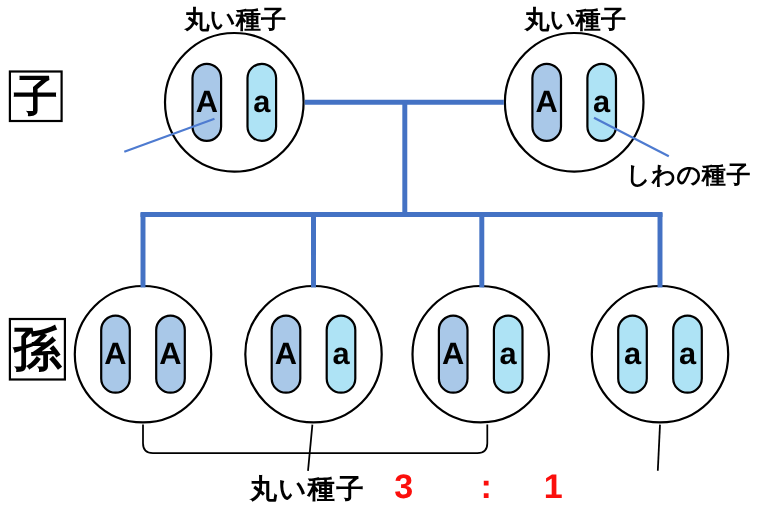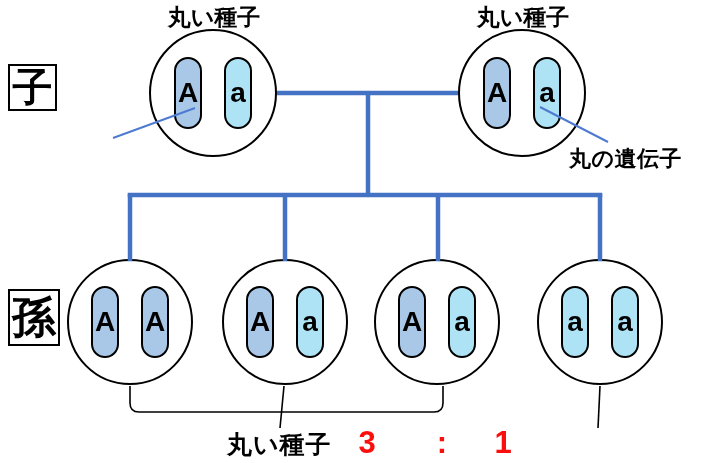--- a/index.html
+++ b/index.html
@@ -75,21 +75,21 @@
   </div>
   <div class="circle" style="left:374px;top:259px;width:126px;height:126px;">
     <div class="pill" style="background: rgb(169, 200, 232);">A</div>
     <div class="pill" style="background: rgb(174, 227, 245);">a</div>
   </div>
   <div class="circle" style="left:537px;top:259px;width:126px;height:126px;">
     <div class="pill" style="background: rgb(174, 227, 245);">a</div>
     <div class="pill" style="background: rgb(174, 227, 245);">a</div>
   </div>
 
-  <div class="annotation" style="left:569px;top:144px;">丸の遺伝子</div>
+  <div class="annotation" style="left:569px;top:144px;">しわの種子</div>
 
   <div class="result-label" style="left:227px;top:428px;letter-spacing:1px;">丸い種子</div>
   <div class="ratio-num" style="left:367px;top:427px;">3</div>
   <div class="ratio-num" style="left:442px;top:427px;">:</div>
   <div class="ratio-num" style="left:503px;top:427px;">1</div>
 
   <svg class="lines" width="709" height="463" viewBox="0 0 709 463">
     <path class="blue-thick" d="M277,93 H458"></path>
     <path class="blue-thick" d="M368,91 V197"></path>
     <path class="blue-thick cap-square" d="M130,195 H600"></path>

